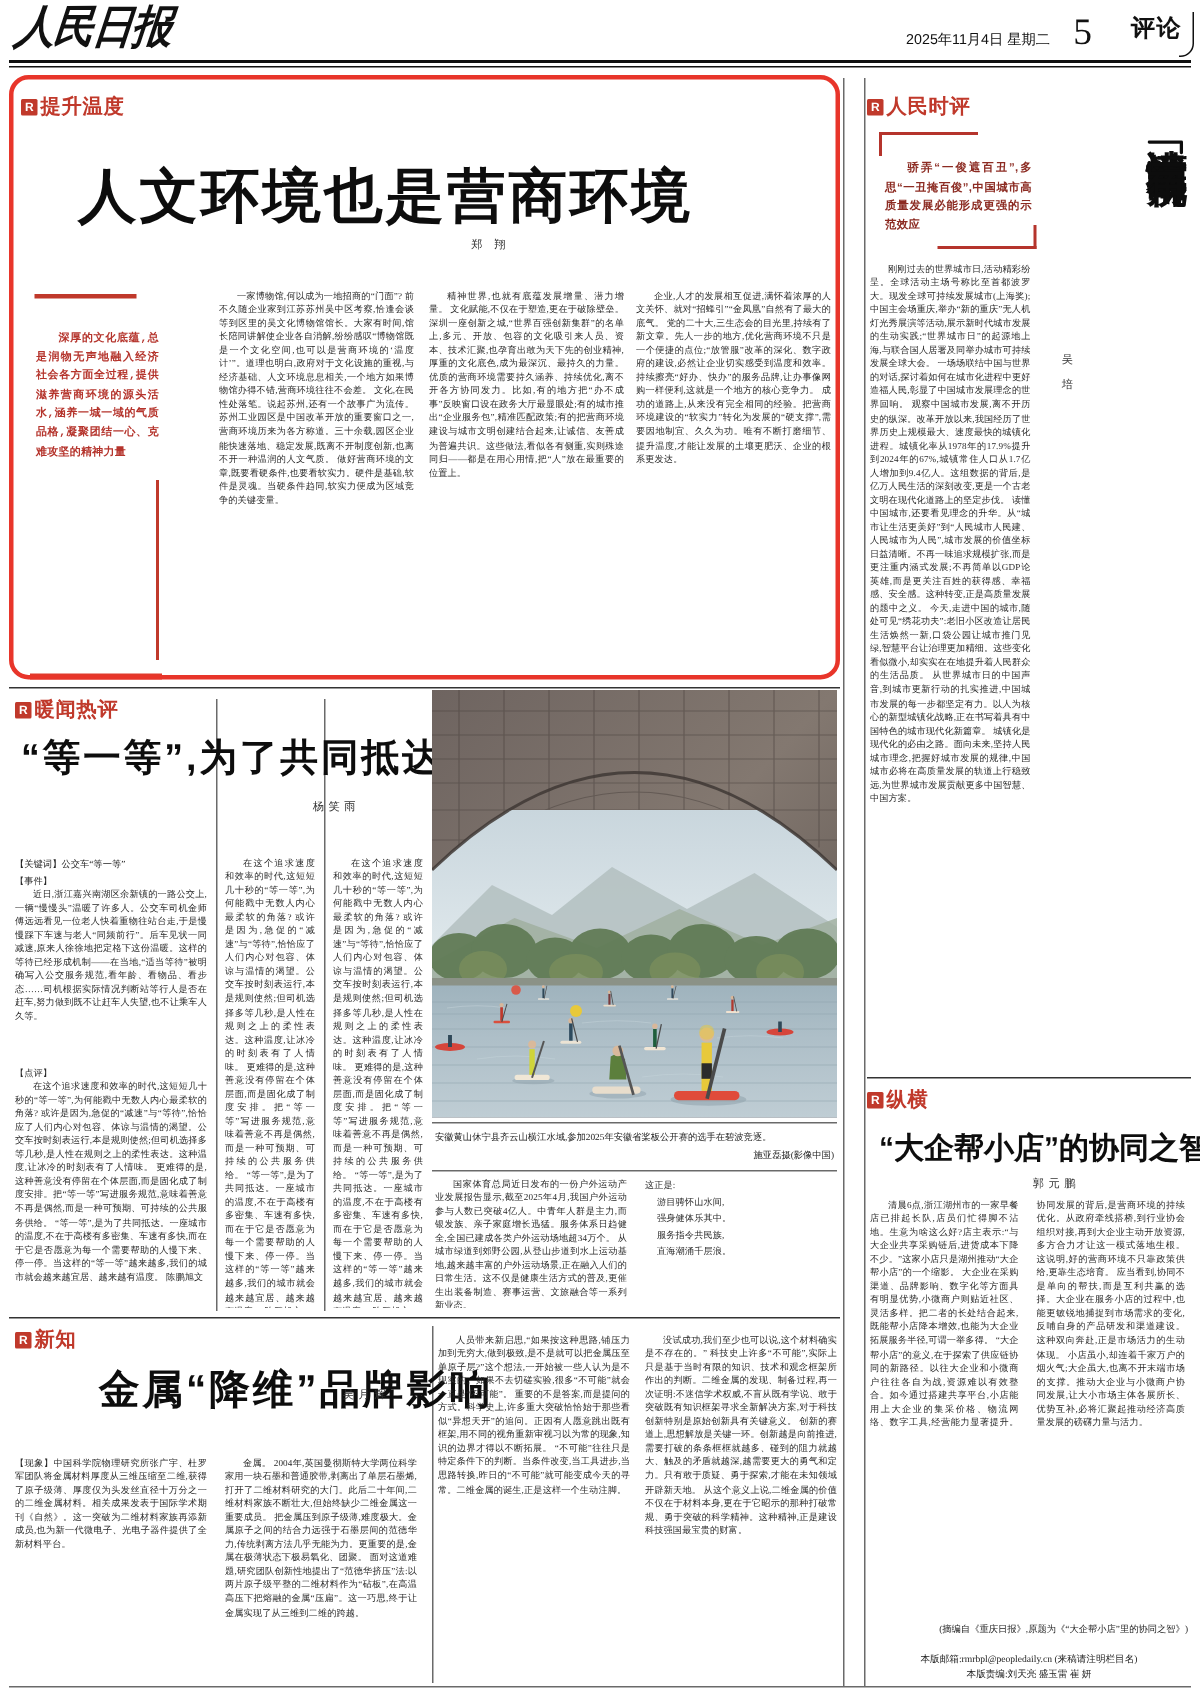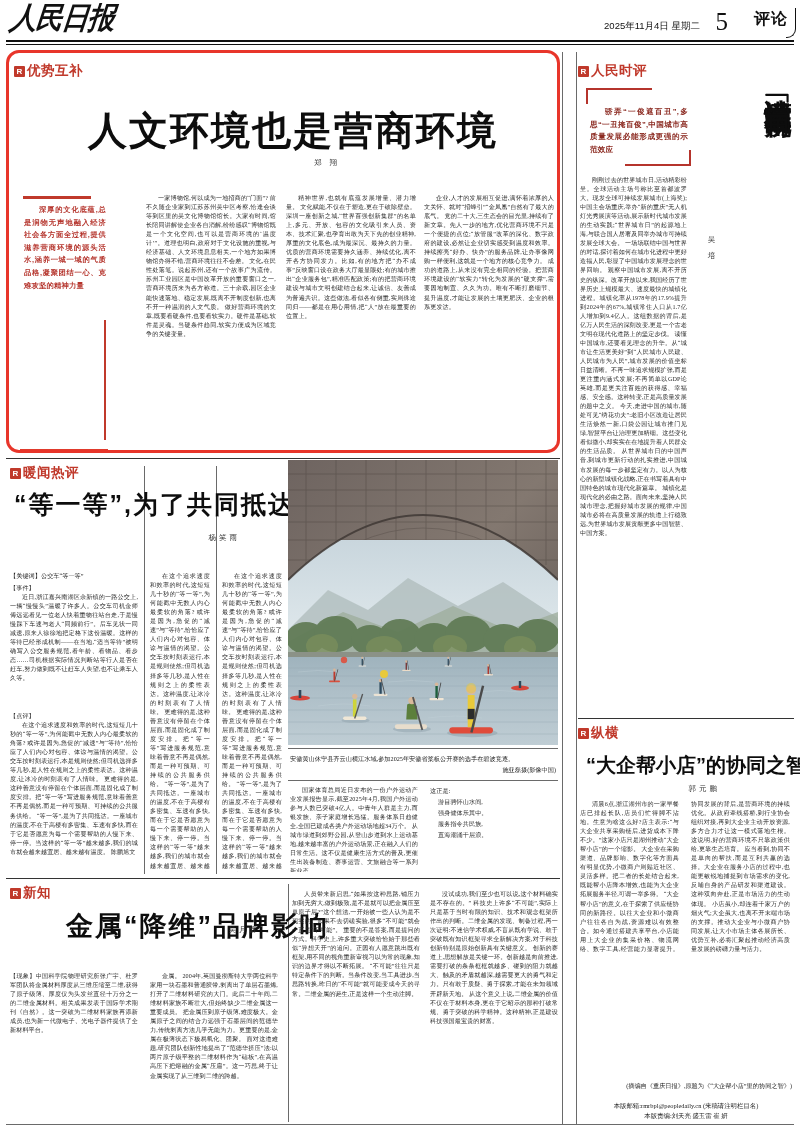--- a/index.html
+++ b/index.html
@@ -274,21 +274,21 @@
 <div class="hrule-thick" style="left:578px; top:718px; width:216px;"></div>
 <div class="hrule" style="left:6px; top:1124px; width:788px;"></div>
 <div class="hrule" style="left:288px; top:748px; width:270px;"></div>
 <div class="hrule" style="left:288px; top:780px; width:270px;"></div>
 <div class="vrule" style="left:144px; top:466px; height:408px;"></div>
 <div class="vrule" style="left:216px; top:466px; height:408px;"></div>
 <div class="vrule" style="left:288px; top:884px; height:238px;"></div>
 
 <div class="sect-tag" style="left:14px; top:62px;">
   <span class="rmark">R</span>
-  <span class="stext">优势互补</span>
+  <span class="stext">提升温度</span>
 </div>
 
 <div class="sect-tag" style="left:578px; top:62px;">
   <span class="rmark">R</span>
   <span class="stext">人民时评</span>
 </div>
 
 <div class="sect-tag" style="left:10px; top:464px;">
   <span class="rmark">R</span>
   <span class="stext">暖闻热评</span>
@@ -297,27 +297,27 @@
 <div class="sect-tag" style="left:10px; top:884px;">
   <span class="rmark">R</span>
   <span class="stext">新知</span>
 </div>
 
 <div class="sect-tag" style="left:578px; top:724px;">
   <span class="rmark">R</span>
   <span class="stext">纵横</span>
 </div>
 
-<div class="hl-main" style="left:52px; top:104px; font-size:39px;margin-left:36px;">人文环境也是营商环境</div>
+<div class="hl-main" style="left:52px; top:104px; font-size:39px;">人文环境也是营商环境</div>
 <div class="byline" style="left:230px; top:158px; width:110px;">郑 翔</div>
 
 <div class="pull-bar-top" style="left:23px; top:196px; width:68px;"></div>
 <div class="pull-edge-r" style="left:104px; top:320px; height:120px;"></div>
 <div class="pull-bar-bot" style="left:20px; top:449px; width:88px;"></div>
-<div class="pullbox" style="left:24px; top:204px; width:82px; height:240px;">
+<div class="pullbox" style="left:24px; top:220px; width:82px; height:240px;font-family:Liberation Mono, monospace;">
   <p>深厚的文化底蕴,总是润物无声地融入经济社会各方面全过程,提供滋养营商环境的源头活水,涵养一城一域的气质品格,凝聚团结一心、克难攻坚的精神力量</p>
 </div>
 
 <div class="bodycol" style="left:146px; top:194px; width:130px; height:256px;">
   <p>一家博物馆,何以成为一地招商的“门面”?
 前不久随企业家到江苏苏州吴中区考察,恰逢会谈等到区里的吴文化博物馆馆长。大家有时间,馆长陪同讲解使企业各自消解,纷纷感叹“博物馆既是一个文化空间,也可以是营商环境的‘温度计’”。道理也明白,政府对于文化设施的重视,与经济基础、人文环境息息相关,一个地方如果博物馆办得不错,营商环境往往不会差。
 文化,在民性处落笔。说起苏州,还有一个故事广为流传。苏州工业园区是中国改革开放的重要窗口之一,营商环境历来为各方称道。三十余载,园区企业能快速落地、稳定发展,既离不开制度创新,也离不开一种温润的人文气质。
 做好营商环境的文章,既要看硬条件,也要看软实力。硬件是基础,软件是灵魂。当硬条件趋同,软实力便成为区域竞争的关键变量。</p>
 </div>
 <div class="bodycol" style="left:286px; top:194px; width:130px; height:256px;">

